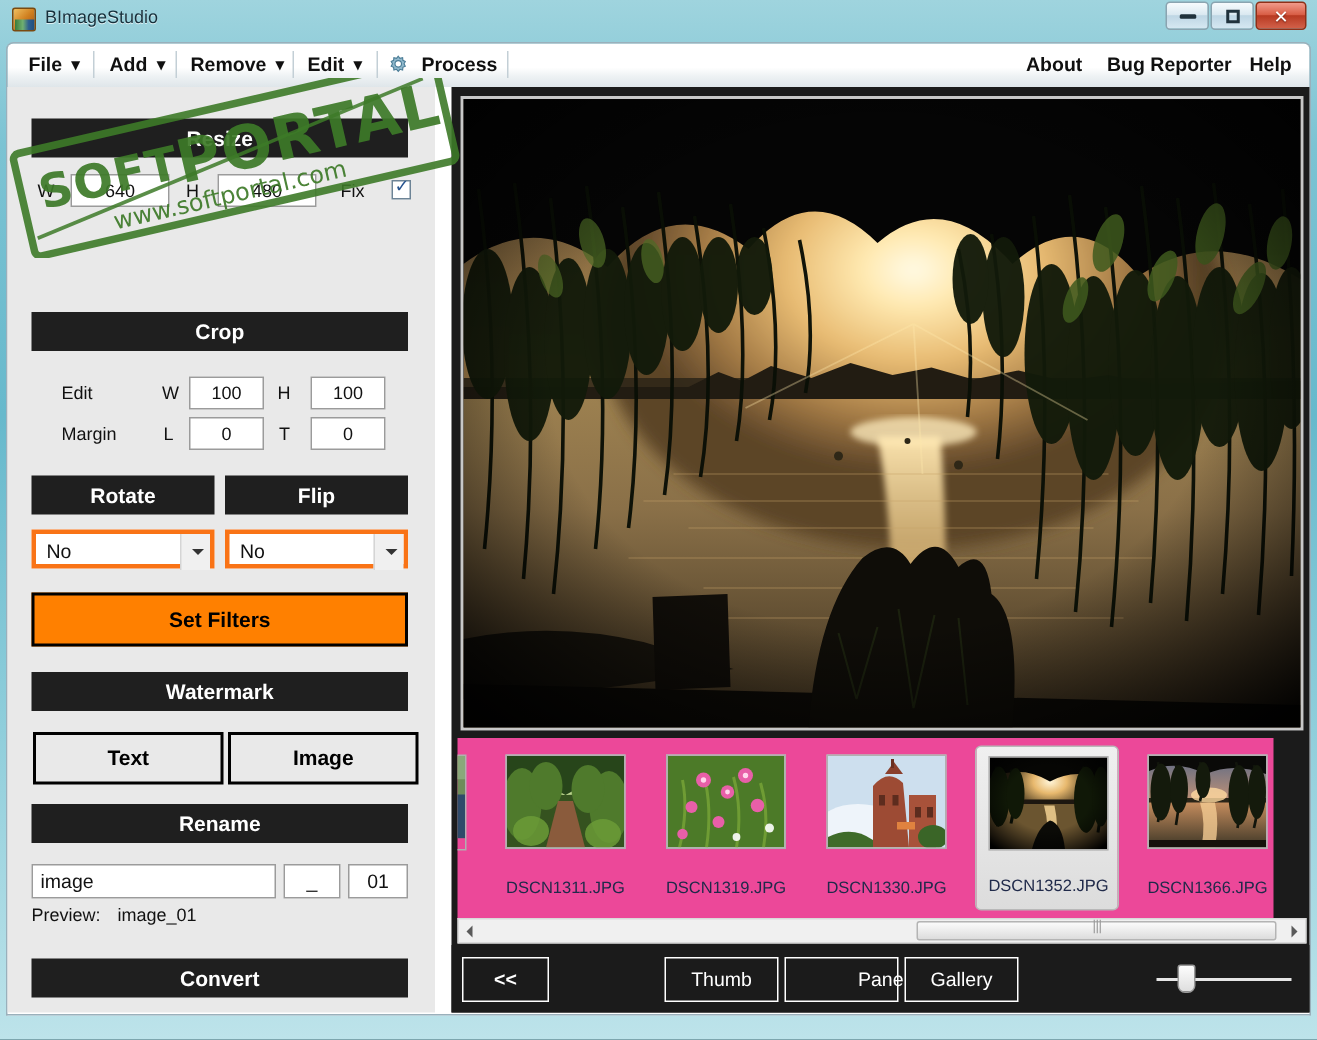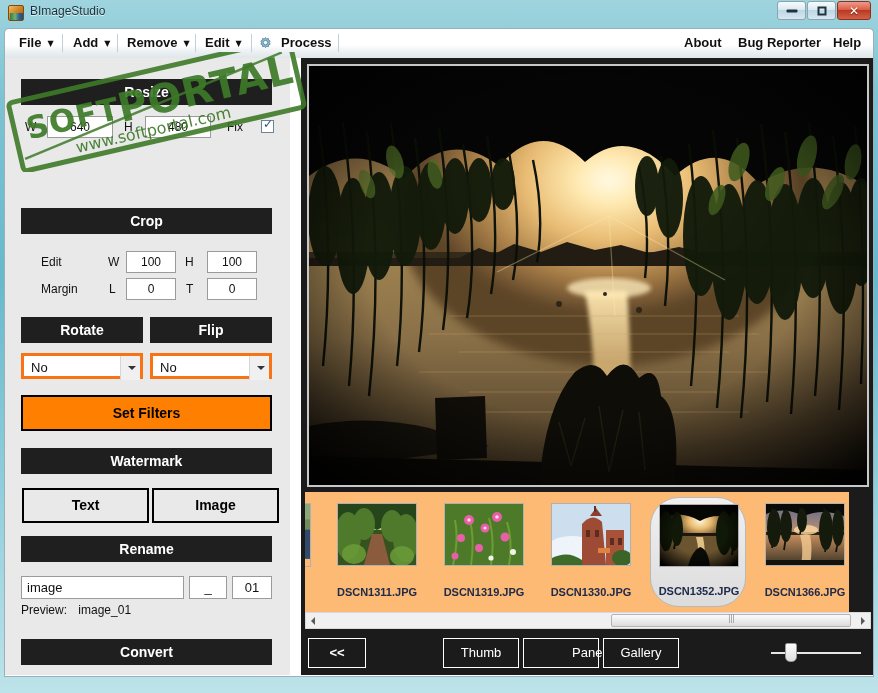--- a/index.html
+++ b/index.html
@@ -175,21 +175,21 @@
   }
   #preview-frame{
     position:absolute;left:6px;top:6px;width:562px;height:423px;
     background:#000;border:2px solid #c8c8c8;box-sizing:border-box;overflow:hidden;
   }
   #preview-img{position:absolute;left:0;top:0;width:558px;height:419px;}
 
   
   #thumbstrip{
     position:absolute;left:4px;top:434px;width:544px;height:121px;
-    background:#fdba74;box-sizing:border-box;overflow:hidden;font-weight:bold;
+    background:#ec4899;box-sizing:border-box;overflow:hidden;
   }
   .thumb{
     position:absolute;top:5px;width:96px;height:110px;
     box-sizing:border-box;cursor:default;
   }
   .thumb.sel{
     background:linear-gradient(to bottom,#f0f0f0,#dcdcdc);
     border:1px solid #b8b8b8;border-radius:4px;
   }
   .thumb .pic{
@@ -566,21 +566,21 @@
                   <rect x="66" y="34" width="4" height="7"></rect>
                 </g>
               <rect x="46" y="44" width="12" height="5" fill="#e0823f"></rect>
               <path d="M0 54 Q16 46 30 56 L30 61 L0 61Z" fill="#3e6b2a"></path>
               <ellipse cx="70" cy="54" rx="10" ry="8" fill="#3a6527"></ellipse>
             </svg>
           </div>
           <div class="cap">DSCN1330.JPG</div>
         </div>
 
-        <div class="thumb sel" style="left:345px;border-radius:29px;">
+        <div class="thumb sel" style="left:345px;">
           <div class="pic">
             <svg viewBox="0 0 78 61" preserveAspectRatio="none">
               <defs>
                 <radialGradient id="tsun" cx="0.5" cy="0.35" r="0.5">
                   <stop offset="0%" stop-color="#fff6da"></stop>
                     <stop offset="40%" stop-color="#e8b96e"></stop>
                   <stop offset="100%" stop-color="#3a2d18"></stop>
                 </radialGradient>
                 <radialGradient id="tv" cx="0.5" cy="0.45" r="0.7">
                   <stop offset="50%" stop-color="#000" stop-opacity="0"></stop>

